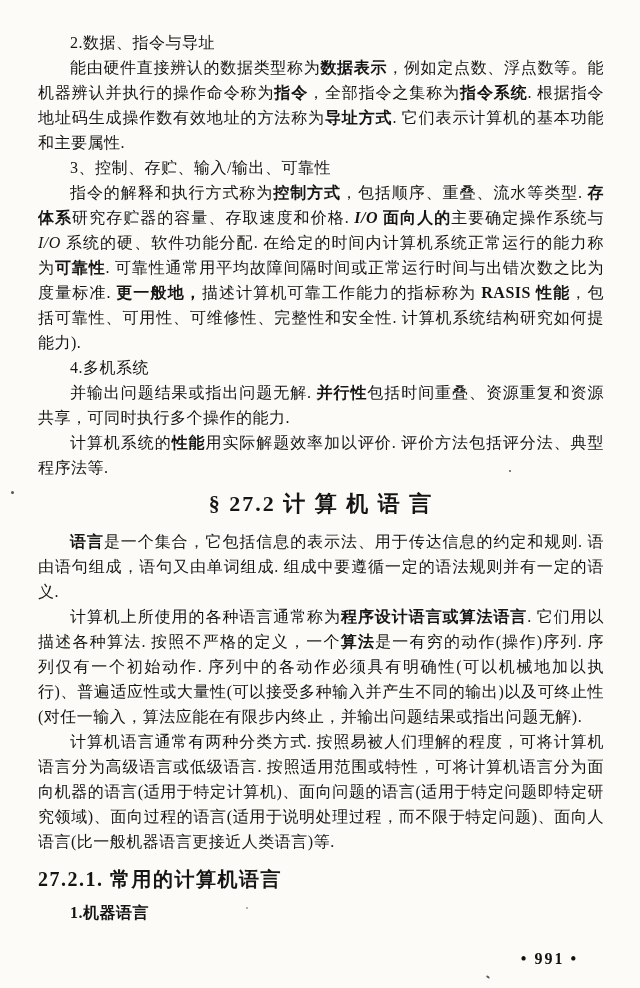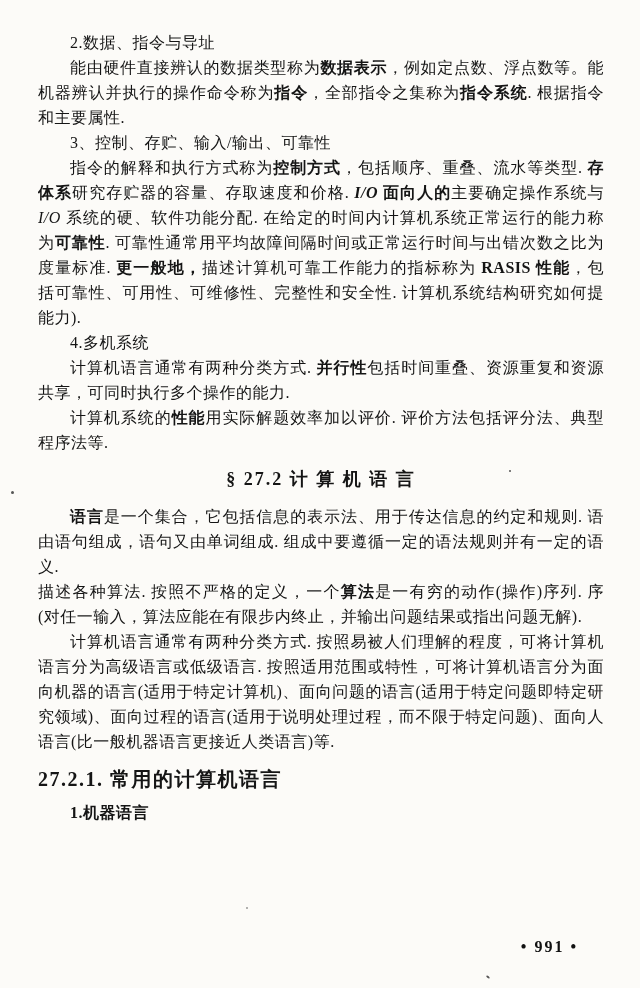--- a/index.html
+++ b/index.html
@@ -30,79 +30,83 @@
   }
   .line.just{
     text-align:justify;
     text-align-last:justify;
   }
   .line.indent{ padding-left:32px; }
   .line .b{ font-weight:bold; }
   .line .i{ font-style:italic; }
   .line.section{
     height:auto;
-    font-size:18px;
+    font-size:22px;
     line-height:30px;
     font-weight:bold;
     text-align-last:center;
     letter-spacing:2px;
     margin:9px 0 10px 0;
     padding-left:0;
   }
   .line.subsection{
     height:auto;
     font-size:20px;
     line-height:28px;
     font-weight:600;
     letter-spacing:1.5px;
     margin:11px 0 7px 0;
   }
   .page-number{
     position:absolute;
     right:62px;
-    bottom:32px;
+    bottom:20px;
     font-size:16px;
     font-weight:bold;
     letter-spacing:2px;
     color:#111;
   }
   
   .speck{ position:absolute; background:#555; border-radius:50%; }
   .speck.s1{ left:11px; top:491px; width:3px; height:3px; }
   .speck.s2{ left:509px; top:470px; width:2px; height:2px; }
   .speck.s3{ left:486px; bottom:10px; width:4px; height:2px; transform:rotate(40deg); }
   .speck.s4{ left:246px; top:907px; width:2px; height:2px; opacity:.6; }
 </style>
 </head>
 <body>
 
 <div class="page">
   <div class="body-wrap">
       <div class="line indent"><span>2.数据、指令与导址</span></div>
       <div class="line indent just"><span>能由硬件直接辨认的数据类型称为</span><span class="b">数据表示</span><span>，例如定点数、浮点数等。能由</span></div>
       <div class="line just"><span>机器辨认并执行的操作命令称为</span><span class="b">指令</span><span>，全部指令之集称为</span><span class="b">指令系统</span><span>. 根据指令</span></div>
+      <div class="line just"><span>地址码生成操作数有效地址的方法称为</span><span class="b">导址方式</span><span>. 它们表示计算机的基本功能</span></div>
       <div class="line"><span>和主要属性.</span></div>
       <div class="line indent"><span>3、控制、存贮、输入/输出、可靠性</span></div>
       <div class="line indent just"><span>指令的解释和执行方式称为</span><span class="b">控制方式</span><span>，包括顺序、重叠、流水等类型. </span><span class="b">存贮</span></div>
       <div class="line just"><span class="b">体系</span><span>研究存贮器的容量、存取速度和价格. </span><span class="b i">I/O</span><span class="b"> 面向人的</span><span>主要确定操作系统与</span></div>
       <div class="line just"><span class="i">I/O</span><span> 系统的硬、软件功能分配. 在给定的时间内计算机系统正常运行的能力称</span></div>
       <div class="line just"><span>为</span><span class="b">可靠性</span><span>. 可靠性通常用平均故障间隔时间或正常运行时间与出错次数之比为</span></div>
       <div class="line just"><span>度量标准. </span><span class="b">更一般地，</span><span>描述计算机可靠工作能力的指标称为 </span><span class="b">RASIS 性能</span><span>，包</span></div>
       <div class="line just"><span>括可靠性、可用性、可维修性、完整性和安全性. 计算机系统结构研究如何提高</span></div>
       <div class="line"><span>能力).</span></div>
       <div class="line indent"><span>4.多机系统</span></div>
-      <div class="line indent just"><span>计算机语言通常有两种分类方式. </span><span class="b">并行性</span><span>包括时间重叠、资源重复和资源</span></div>
+      <div class="line indent just"><span>并输出问题结果或指出问题无解. </span><span class="b">并行性</span><span>包括时间重叠、资源重复和资源</span></div>
       <div class="line"><span>共享，可同时执行多个操作的能力.</span></div>
       <div class="line indent just"><span>计算机系统的</span><span class="b">性能</span><span>用实际解题效率加以评价. 评价方法包括评分法、典型</span></div>
       <div class="line"><span>程序法等.</span></div>
       <div class="line section"><span>§ 27.2  计 算 机 语 言</span></div>
       <div class="line indent just"><span class="b">语言</span><span>是一个集合，它包括信息的表示法、用于传达信息的约定和规则. 语言</span></div>
       <div class="line just"><span>由语句组成，语句又由单词组成. 组成中要遵循一定的语法规则并有一定的语</span></div>
       <div class="line"><span>义.</span></div>
+      <div class="line indent just"><span>计算机上所使用的各种语言通常称为</span><span class="b">程序设计语言或算法语言</span><span>. 它们用以</span></div>
       <div class="line just"><span>描述各种算法. 按照不严格的定义，一个</span><span class="b">算法</span><span>是一有穷的动作(操作)序列. 序</span></div>
+      <div class="line just"><span>列仅有一个初始动作. 序列中的各动作必须具有明确性(可以机械地加以执</span></div>
+      <div class="line just"><span>行)、普遍适应性或大量性(可以接受多种输入并产生不同的输出)以及可终止性</span></div>
       <div class="line"><span>(对任一输入，算法应能在有限步内终止，并输出问题结果或指出问题无解).</span></div>
       <div class="line indent just"><span>计算机语言通常有两种分类方式. 按照易被人们理解的程度，可将计算机</span></div>
       <div class="line just"><span>语言分为高级语言或低级语言. 按照适用范围或特性，可将计算机语言分为面</span></div>
       <div class="line just"><span>向机器的语言(适用于特定计算机)、面向问题的语言(适用于特定问题即特定研</span></div>
       <div class="line just"><span>究领域)、面向过程的语言(适用于说明处理过程，而不限于特定问题)、面向人的</span></div>
       <div class="line"><span>语言(比一般机器语言更接近人类语言)等.</span></div>
       <div class="line subsection"><span>27.2.1. 常用的计算机语言</span></div>
       <div class="line indent"><span class="b">1.机器语言</span></div>
     </div>
   <div class="page-number">• 991 •</div>

